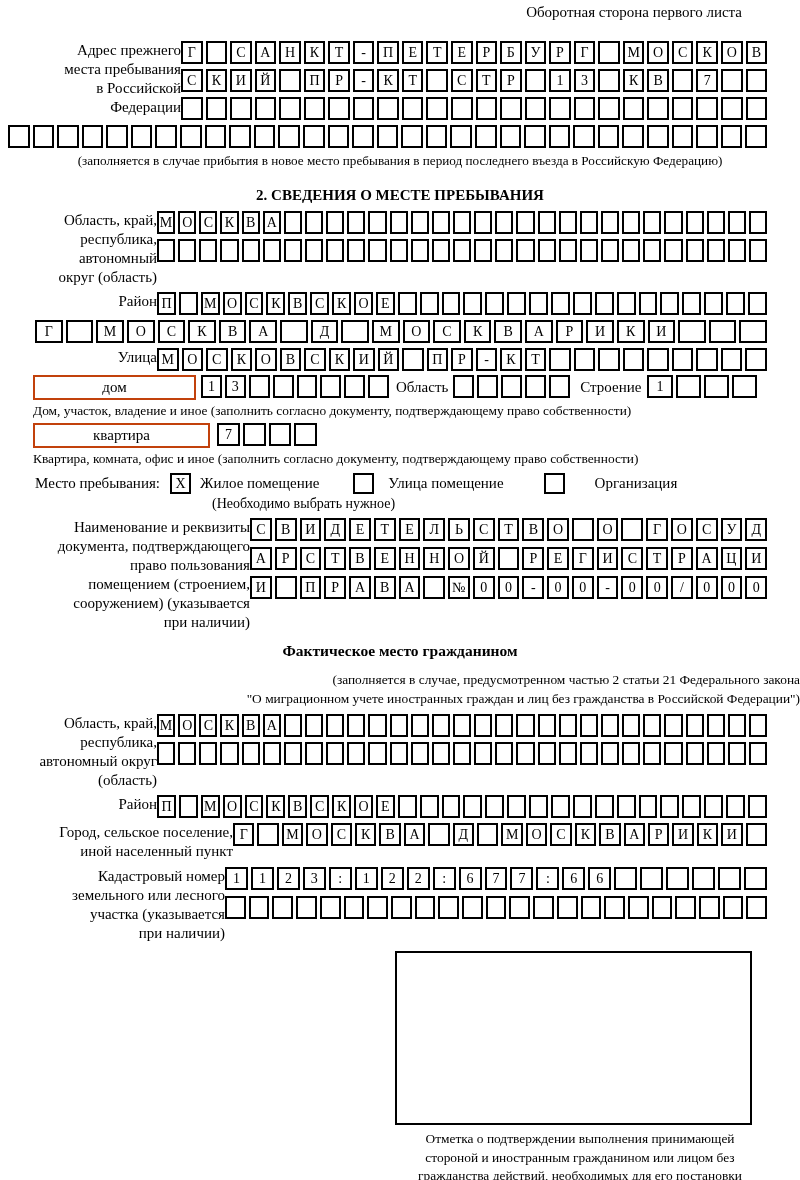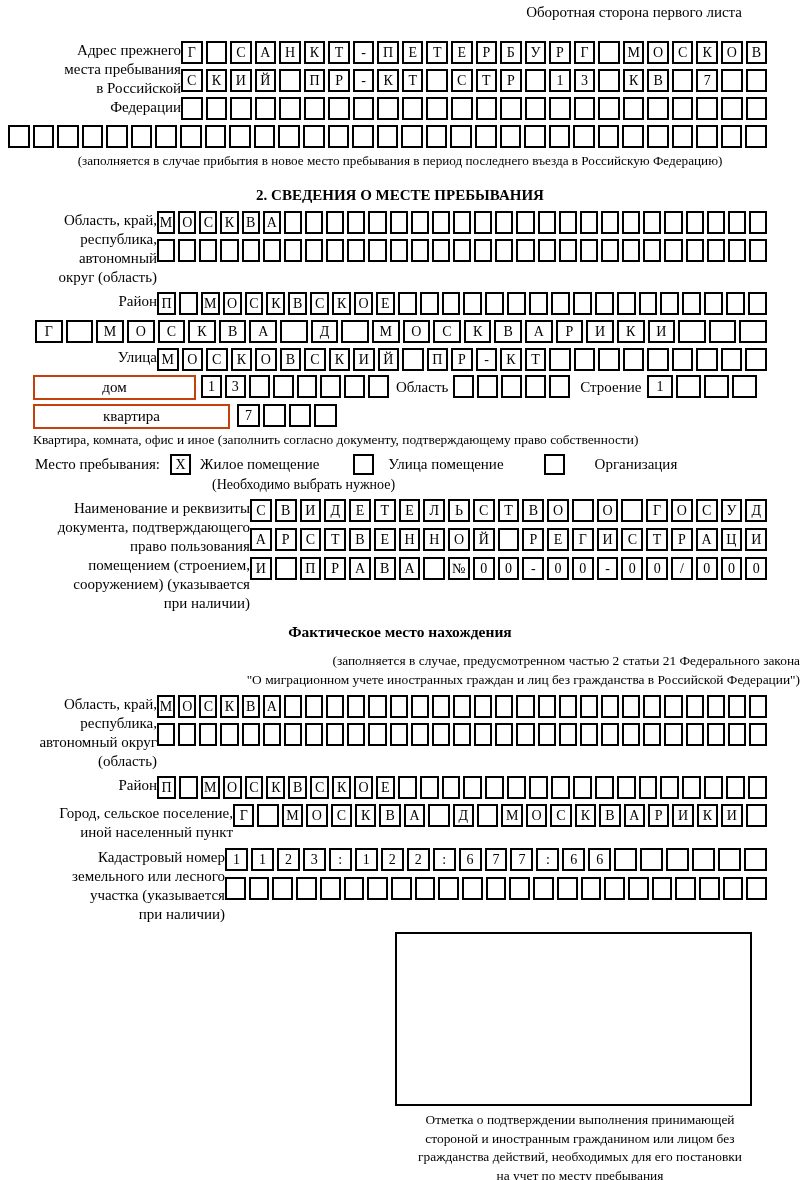--- a/index.html
+++ b/index.html
@@ -405,23 +405,24 @@
         <div class="cell"></div>
       </div>
     <span class="inline-label" style="margin-left:10px">Строение</span>
     <div class="grp" style="width:110px; margin-left:6px">
         <div class="cell">1</div>
         <div class="cell"></div>
         <div class="cell"></div>
         <div class="cell"></div>
       </div>
   </div>
+  <div class="caption-left">Дом, участок, владение и иное (заполнить согласно документу, подтверждающему право собственности)</div>
 
   <div class="house-row">
-    <div class="labelbox" style="width:197px">квартира</div>
+    <div class="labelbox" style="width:177px">квартира</div>
     <div class="grp" style="width:100px; margin-left:7px">
         <div class="cell">7</div>
         <div class="cell"></div>
         <div class="cell"></div>
         <div class="cell"></div>
       </div>
   </div>
   <div class="caption-left">Квартира, комната, офис и иное (заполнить согласно документу, подтверждающему право собственности)</div>
 
   <div class="chk-row">
@@ -514,21 +515,21 @@
           <div class="cell">0</div>
           <div class="cell">0</div>
           <div class="cell">/</div>
           <div class="cell">0</div>
           <div class="cell">0</div>
           <div class="cell">0</div>
         </div>
     </div>
   </div>
 
-  <div class="fact-title">Фактическое место нахождения</div>
+  <div class="fact-title">Фактическое место гражданином</div>
   <div class="subtitle">(заполняется в случае, предусмотренном частью 2 статьи 21 Федерального закона
 "О миграционном учете иностранных граждан и лиц без гражданства в Российской Федерации")</div>
 
   <div class="frow">
     <div class="flabel" style="flex-basis:122px">Область, край,
 республика,
 автономный округ
 (область)</div>
     <div class="cellcol">
       <div class="cellrow">

